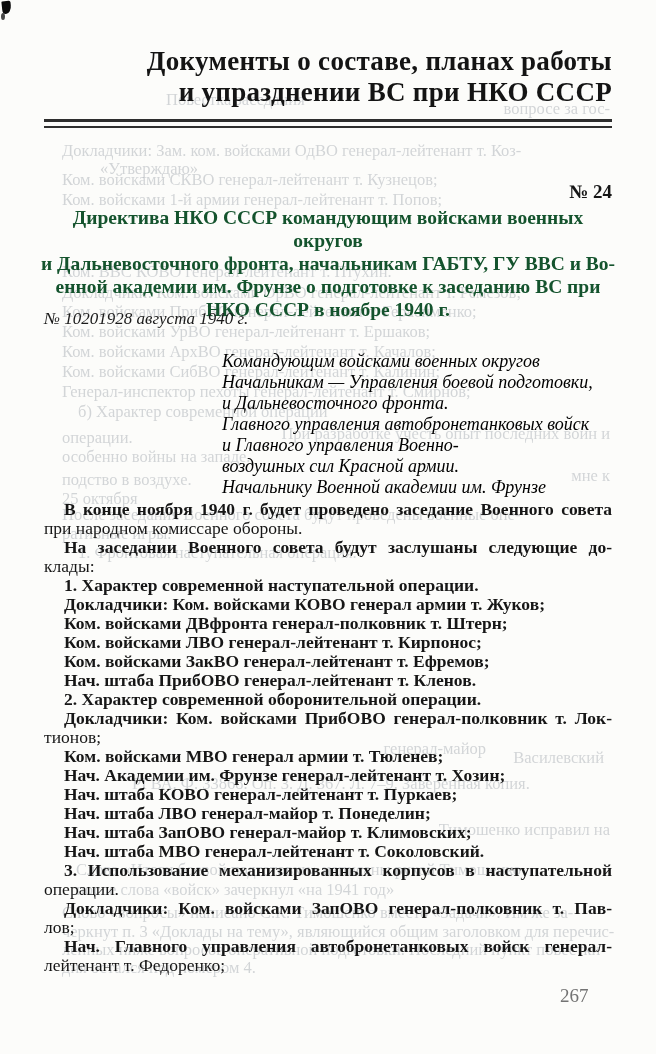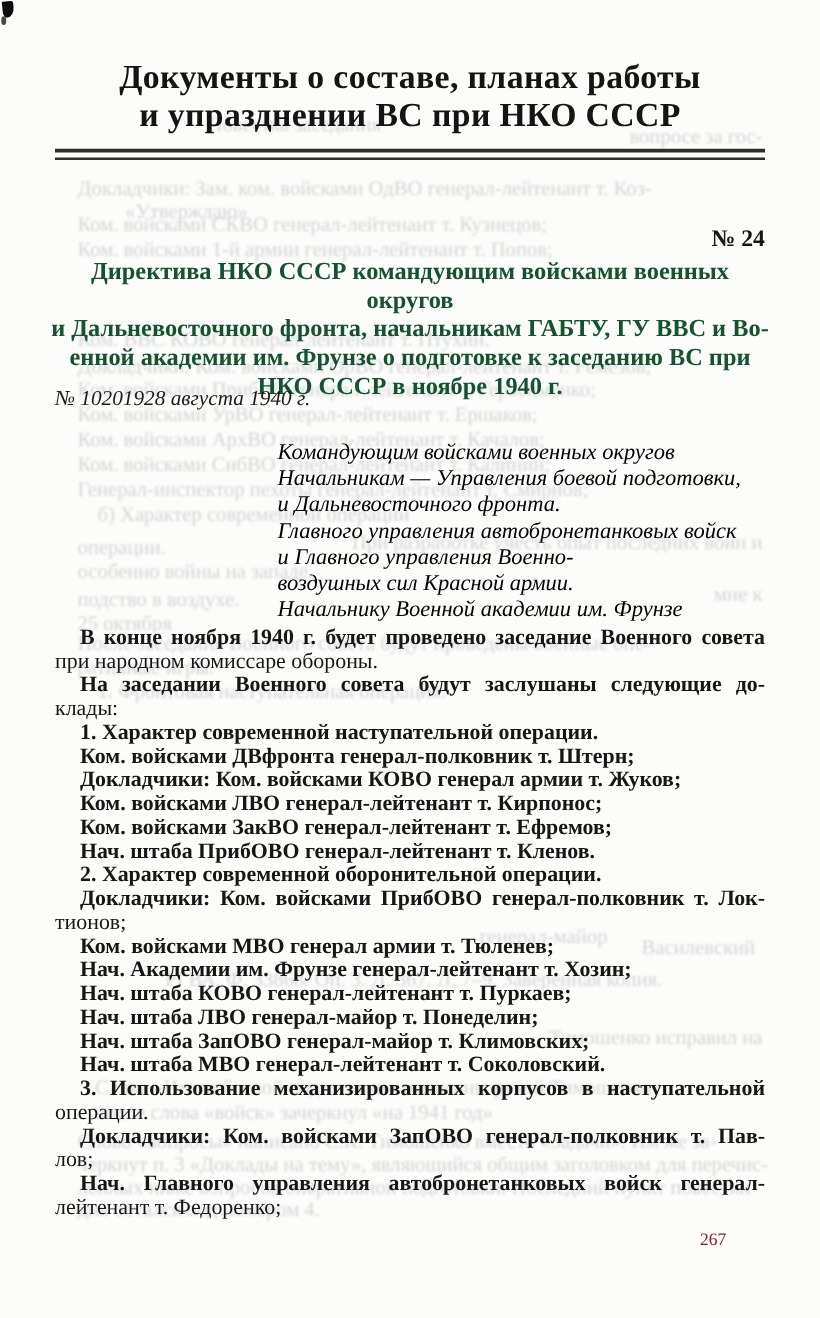--- a/index.html
+++ b/index.html
@@ -10,21 +10,21 @@
   }
   
   .ghost-layer{position:absolute;inset:0;z-index:1;margin-left:16px;}
   .bt{
     position:absolute;white-space:nowrap;
     font-size:16.5px;color:#9aa0a8;opacity:.42;filter:blur(.7px);
   }
   
   .print{position:absolute;z-index:2;}
   .section-title{
-    top:46px;left:44px;width:568px;text-align:center;
+    top:46px;left:44px;width:568px;text-align:right;
     font-weight:bold;font-size:27px;line-height:31px;color:#141414;
     letter-spacing:.3px;
   }
   .double-rule{
     top:119px;left:44px;width:568px;height:4px;
     border-top:3px solid #2e2e2e;border-bottom:2.5px solid #2e2e2e;
   }
   .doc-number{
     top:181px;left:44px;width:568px;text-align:right;
     font-weight:bold;font-size:19px;color:#161616;
@@ -43,21 +43,21 @@
     font-style:italic;font-size:18px;line-height:21px;color:#000000;
   }
   .body-text{
     top:500px;left:44px;width:568px;
     font-size:17.5px;line-height:19px;color:#161616;
   }
   .body-text div{white-space:nowrap;}
   .body-text div.just{white-space:normal;text-align:justify;text-align-last:justify;}
   .body-text div.ind{text-indent:20px;font-weight:bold;}
   .page-number{
-    top:985px;left:560px;font-size:14px;color:#7f1d1d;
+    top:985px;left:560px;font-size:19px;color:#737373;
   }
   
   .corner-mark{
     top:1px;left:2px;width:9px;height:13px;background:#0b0b0b;
     border-radius:1px 2px 70% 40%;transform:rotate(-6deg);
   }
   .corner-mark2{
     top:13px;left:1px;width:4px;height:7px;background:#1a1a1a;
     border-radius:50%;opacity:.8;
   }
@@ -136,22 +136,22 @@
     <div>воздушных сил Красной армии.</div>
     <div>Начальнику Военной академии им. Фрунзе</div>
   </div>
 
   <div class="print body-text">
     <div class="ind just">В конце ноября 1940 г. будет проведено заседание Военного совета</div>
     <div class="">при народном комиссаре обороны.</div>
     <div class="ind just">На заседании Военного совета будут заслушаны следующие до-</div>
     <div class="">клады:</div>
     <div class="ind">1. Характер современной наступательной операции.</div>
+    <div class="ind">Докладчики: Ком. войсками КОВО генерал армии т. Жуков;</div>
     <div class="ind">Ком. войсками ДВфронта генерал-полковник т. Штерн;</div>
-    <div class="ind">Докладчики: Ком. войсками КОВО генерал армии т. Жуков;</div>
     <div class="ind">Ком. войсками ЛВО генерал-лейтенант т. Кирпонос;</div>
     <div class="ind">Ком. войсками ЗакВО генерал-лейтенант т. Ефремов;</div>
     <div class="ind">Нач. штаба ПрибОВО генерал-лейтенант т. Кленов.</div>
     <div class="ind">2. Характер современной оборонительной операции.</div>
     <div class="ind just">Докладчики: Ком. войсками ПрибОВО генерал-полковник т. Лок-</div>
     <div class="">тионов;</div>
     <div class="ind">Ком. войсками МВО генерал армии т. Тюленев;</div>
     <div class="ind">Нач. Академии им. Фрунзе генерал-лейтенант т. Хозин;</div>
     <div class="ind">Нач. штаба КОВО генерал-лейтенант т. Пуркаев;</div>
     <div class="ind">Нач. штаба ЛВО генерал-майор т. Понеделин;</div>

